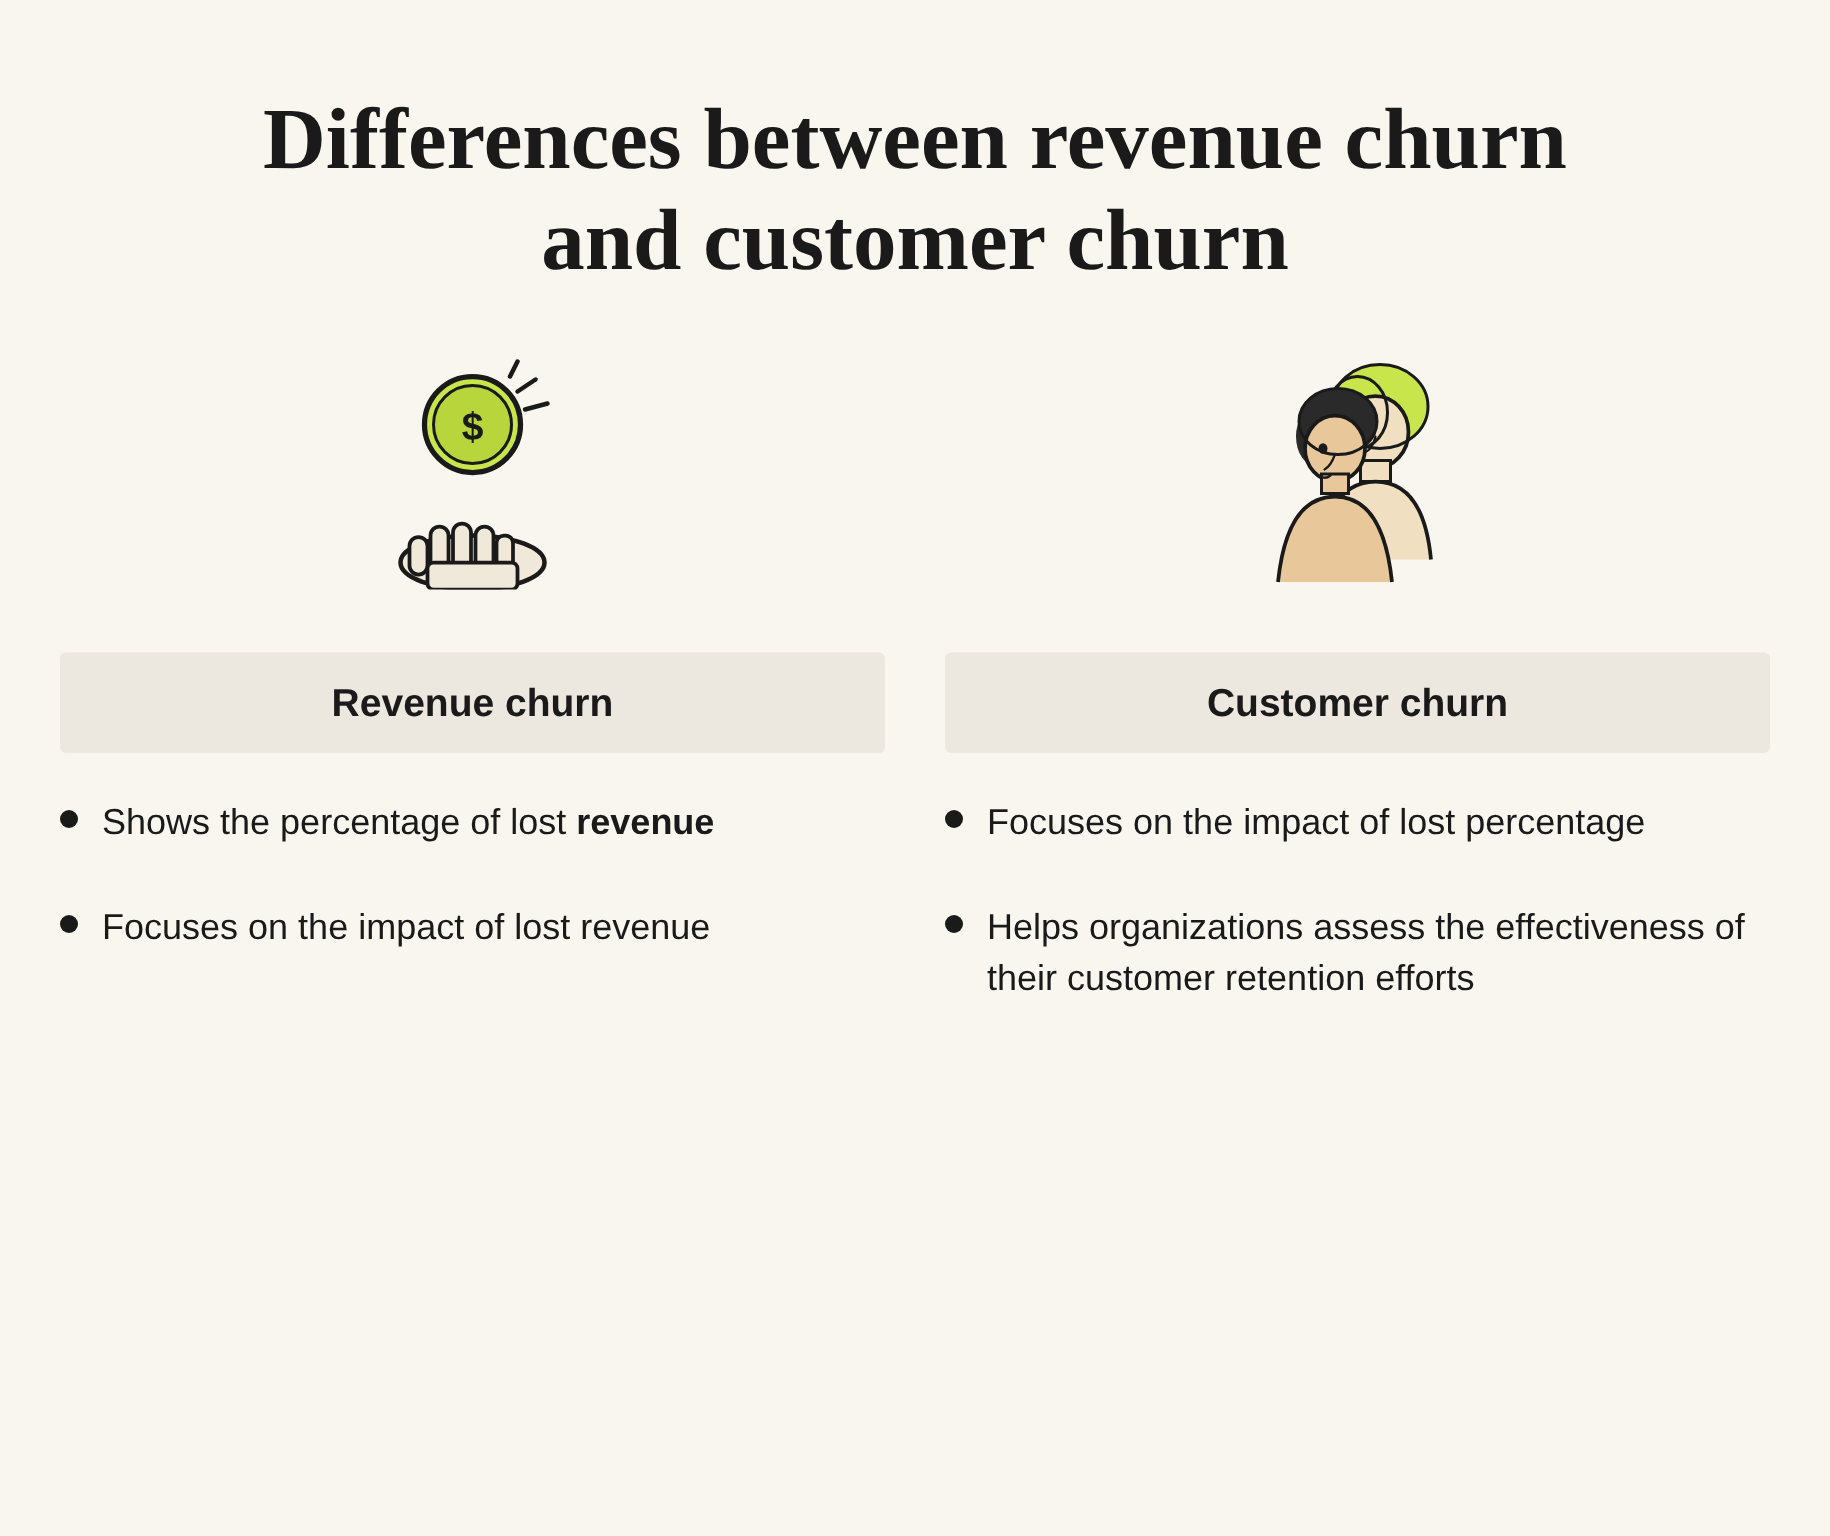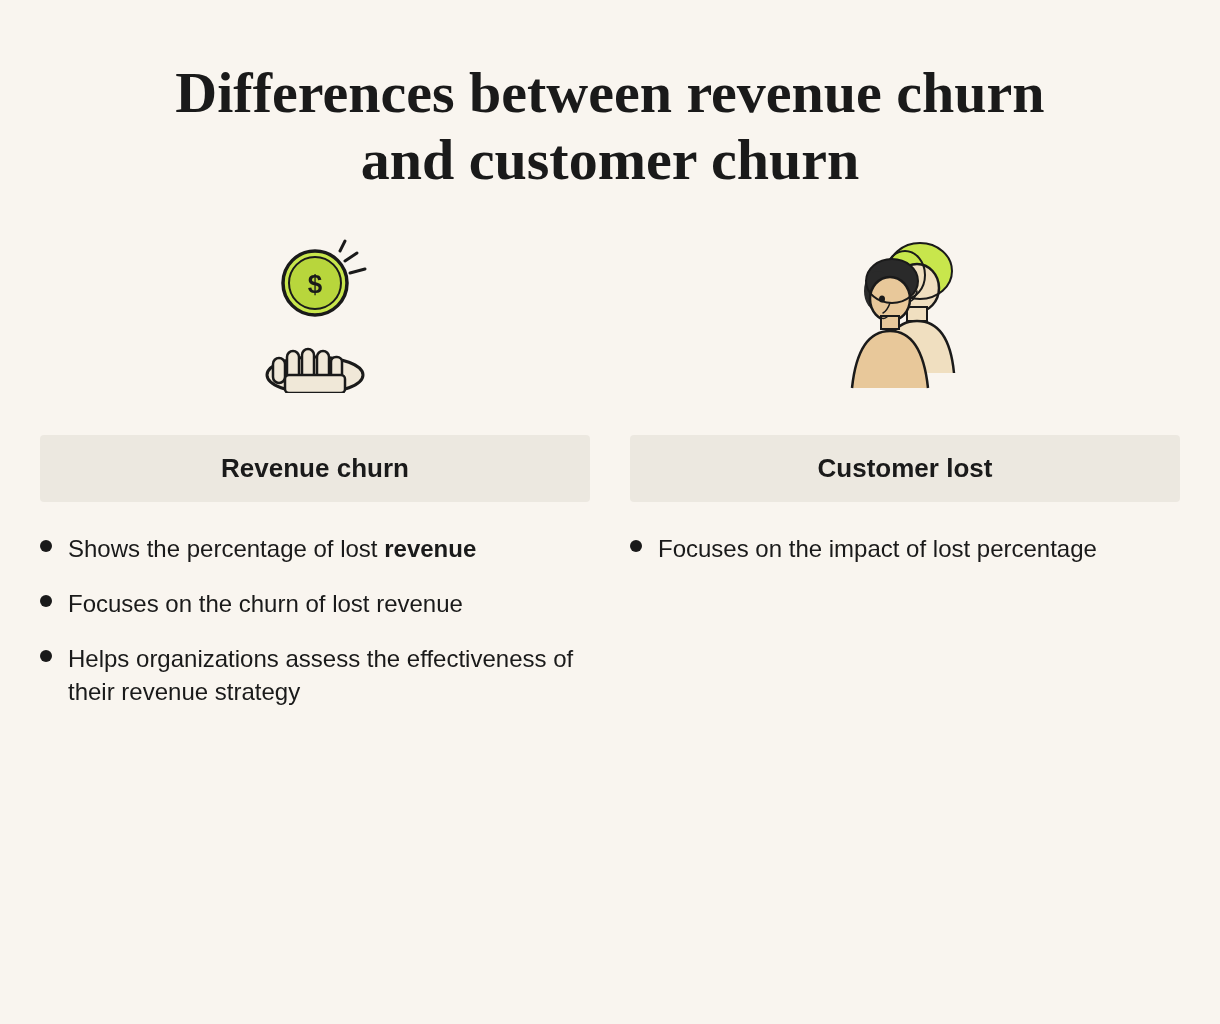--- a/index.html
+++ b/index.html
@@ -70,21 +70,21 @@
       color: #1a1a1a;
       font-family: Arial, sans-serif;
     }
 
     .bullet-list {
       list-style: none;
       padding: 0;
       width: 100%;
       display: flex;
       flex-direction: column;
-      gap: 21px;
+      gap: 36px;
     }
 
     .bullet-item {
       display: flex;
       align-items: flex-start;
       gap: 16px;
       font-size: 24px;
       color: #1a1a1a;
       line-height: 1.4;
       font-family: Arial, sans-serif;
@@ -160,25 +160,21 @@
       <span class="column-header-text">Revenue churn</span>
     </div>
 
     <ul class="bullet-list">
       <li class="bullet-item">
         <div class="bullet-dot"></div>
         <span class="bullet-text">Shows the percentage of lost <strong>revenue</strong></span>
       </li>
       <li class="bullet-item">
         <div class="bullet-dot"></div>
-        <span class="bullet-text">Focuses on the churn of lost revenue</span>
-      </li>
-      <li class="bullet-item">
-        <div class="bullet-dot"></div>
-        <span class="bullet-text">Helps organizations assess the effectiveness of their revenue strategy</span>
+        <span class="bullet-text">Focuses on the impact of lost revenue</span>
       </li>
     </ul>
   </div>
 
   <div class="column">
     <div class="icon-area">
       <div class="people-icon">
         <svg viewBox="0 0 160 160" xmlns="http://www.w3.org/2000/svg">
 
           <g transform="translate(20, 0)">
@@ -217,24 +213,28 @@
 
             <path d="M 70 60 Q 67 68 63 70" fill="none" stroke="#1a1a1a" stroke-width="1.5" stroke-linecap="round"></path>
 
             <path d="M 60 74 Q 63 77 67 74" fill="none" stroke="#1a1a1a" stroke-width="1.5" stroke-linecap="round"></path>
           </g>
         </svg>
       </div>
     </div>
 
     <div class="column-header">
-      <span class="column-header-text">Customer lost</span>
+      <span class="column-header-text">Customer churn</span>
     </div>
 
     <ul class="bullet-list">
       <li class="bullet-item">
         <div class="bullet-dot"></div>
         <span class="bullet-text">Focuses on the impact of lost percentage</span>
+      </li>
+      <li class="bullet-item">
+        <div class="bullet-dot"></div>
+        <span class="bullet-text">Helps organizations assess the effectiveness of their customer retention efforts</span>
       </li>
     </ul>
   </div>
 
 </div>
 
 </body></html>

